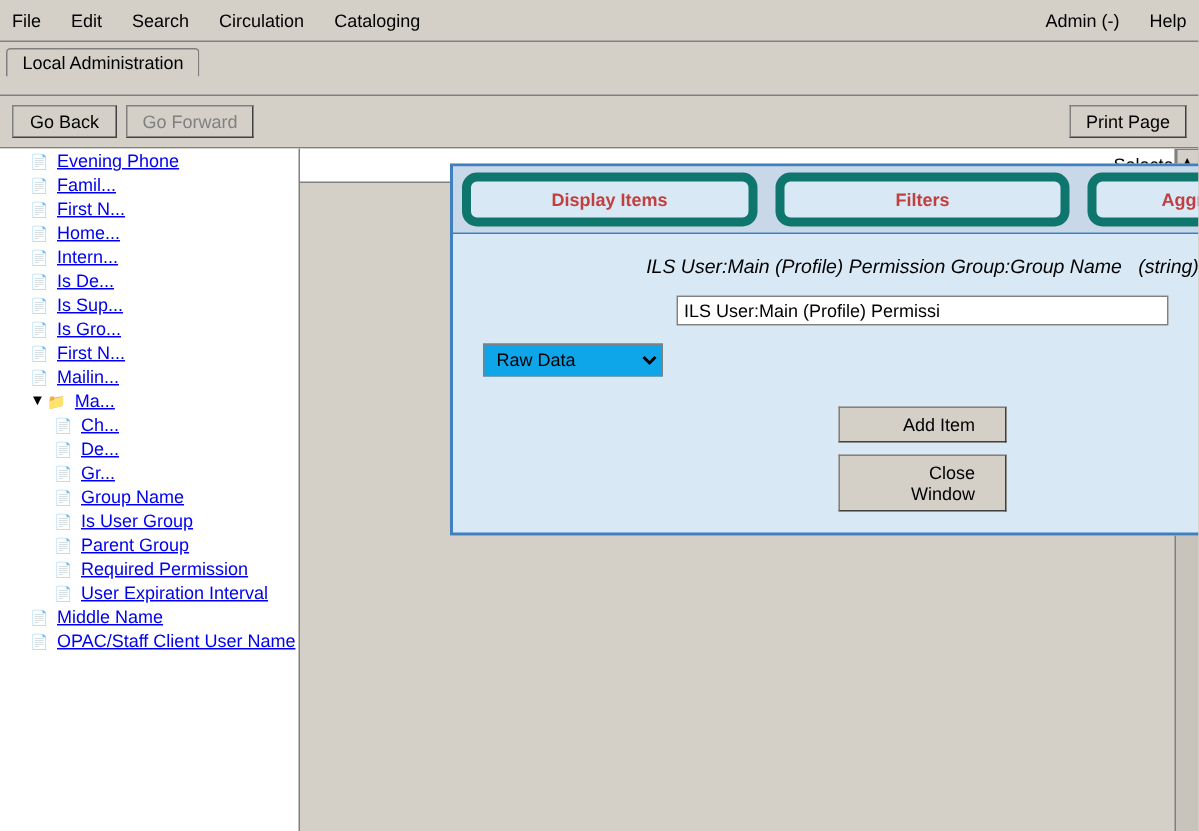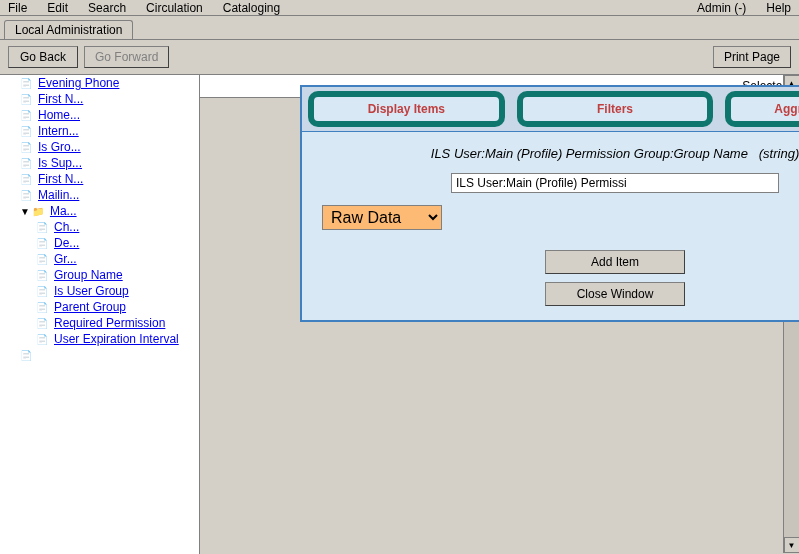--- a/index.html
+++ b/index.html
@@ -11,38 +11,38 @@
       height: 554px;
       overflow: hidden;
       position: relative;
     }
     
     .menu-bar {
       background: #d4d0c8;
       border-bottom: 1px solid #808080;
       display: flex;
       align-items: center;
-      height: 16px;
+      height: 28px;
       padding: 0 4px;
       gap: 12px;
     }
     .menu-item {
       font-size: 12px;
       cursor: pointer;
       padding: 1px 4px;
     }
     .menu-right {
       margin-left: auto;
       display: flex;
       gap: 12px;
     }
     
     .tab-bar {
       background: #d4d0c8;
-      padding: 4px 0 0 4px;
+      padding: 4px 0 12px 4px;
       border-bottom: 1px solid #808080;
     }
     .tab {
       display: inline-block;
       background: #d4d0c8;
       border: 1px solid #808080;
       border-bottom: none;
       padding: 2px 10px;
       font-size: 12px;
       cursor: pointer;
@@ -193,41 +193,41 @@
       align-items: center;
       margin-bottom: 20px;
     }
     .modal-select-label {
       font-size: 12px;
       margin-right: 10px;
     }
     .modal-select {
       border: 1px solid #808080;
       padding: 2px 4px;
-      font-size: 16px;
-      background: #fdba74;
+      font-size: 12px;
+      background: #0ea5e9;
       width: 120px;
     }
     .modal-buttons {
       display: flex;
       flex-direction: column;
       align-items: center;
       gap: 8px;
       margin-top: 20px;
     }
     .modal-btn {
       background: #d4d0c8;
       border: 1px solid #808080;
       border-right-color: #404040;
       border-bottom-color: #404040;
       padding: 4px 20px;
       font-size: 12px;
       cursor: pointer;
-      width: 140px;
-      text-align: center;
+      width: 112px;
+      text-align: right;
     }
     
     .vscroll {
       width: 16px;
       background: #d4d0c8;
       border-left: 1px solid #808080;
       display: flex;
       flex-direction: column;
       align-items: center;
     }
@@ -288,37 +288,45 @@
 <div class="main-container">
 
   <div class="left-panel">
 
     <div class="tree-item indent-1">
       <span class="icon page-icon"></span>
       <span class="tree-item-text">Evening Phone</span>
     </div>
     <div class="tree-item indent-1">
       <span class="icon page-icon"></span>
+      <span class="tree-item-text">Famil...</span>
+    </div>
+    <div class="tree-item indent-1">
+      <span class="icon page-icon"></span>
       <span class="tree-item-text">First N...</span>
     </div>
     <div class="tree-item indent-1">
       <span class="icon page-icon"></span>
       <span class="tree-item-text">Home...</span>
     </div>
     <div class="tree-item indent-1">
       <span class="icon page-icon"></span>
       <span class="tree-item-text">Intern...</span>
     </div>
     <div class="tree-item indent-1">
       <span class="icon page-icon"></span>
+      <span class="tree-item-text">Is De...</span>
+    </div>
+    <div class="tree-item indent-1">
+      <span class="icon page-icon"></span>
+      <span class="tree-item-text">Is Sup...</span>
+    </div>
+    <div class="tree-item indent-1">
+      <span class="icon page-icon"></span>
       <span class="tree-item-text">Is Gro...</span>
-    </div>
-    <div class="tree-item indent-1">
-      <span class="icon page-icon"></span>
-      <span class="tree-item-text">Is Sup...</span>
     </div>
     <div class="tree-item indent-1">
       <span class="icon page-icon"></span>
       <span class="tree-item-text">First N...</span>
     </div>
     <div class="tree-item indent-1">
       <span class="icon page-icon"></span>
       <span class="tree-item-text">Mailin...</span>
     </div>
 
@@ -354,20 +362,25 @@
     <div class="tree-item indent-2">
       <span class="icon page-icon"></span>
       <span class="tree-item-text">Required Permission</span>
     </div>
     <div class="tree-item indent-2">
       <span class="icon page-icon"></span>
       <span class="tree-item-text">User Expiration Interval</span>
     </div>
     <div class="tree-item indent-1">
       <span class="icon page-icon"></span>
+      <span class="tree-item-text">Middle Name</span>
+    </div>
+    <div class="tree-item indent-1">
+      <span class="icon page-icon"></span>
+      <span class="tree-item-text">OPAC/Staff Client User Name</span>
     </div>
   </div>
 
   <div class="right-panel">
 
     <div class="right-panel-header">
       <span class="selected-label">Selected</span>
     </div>
 
     <div class="modal">

